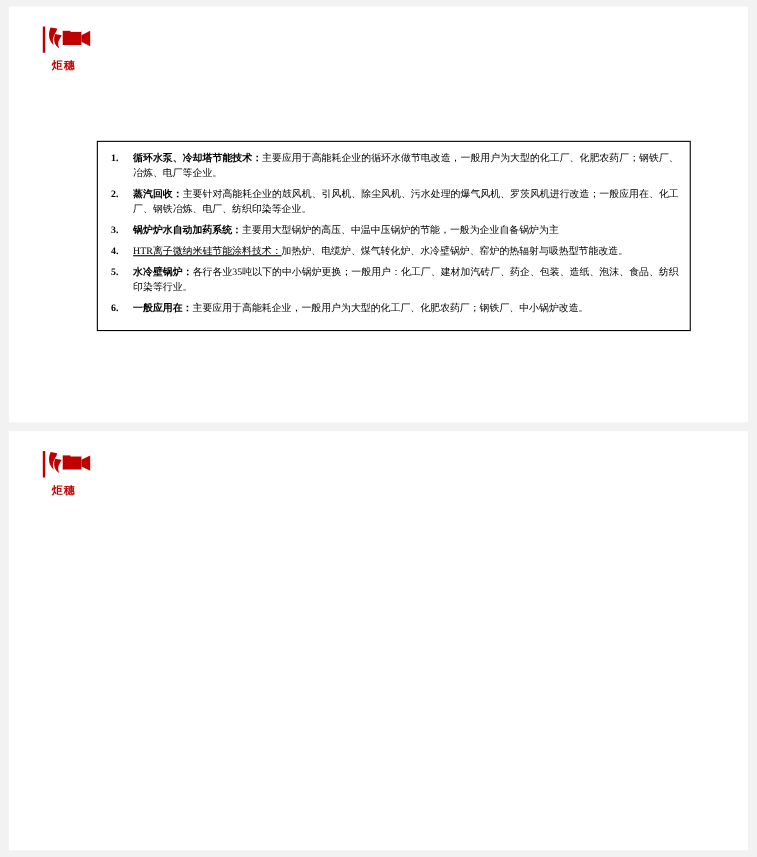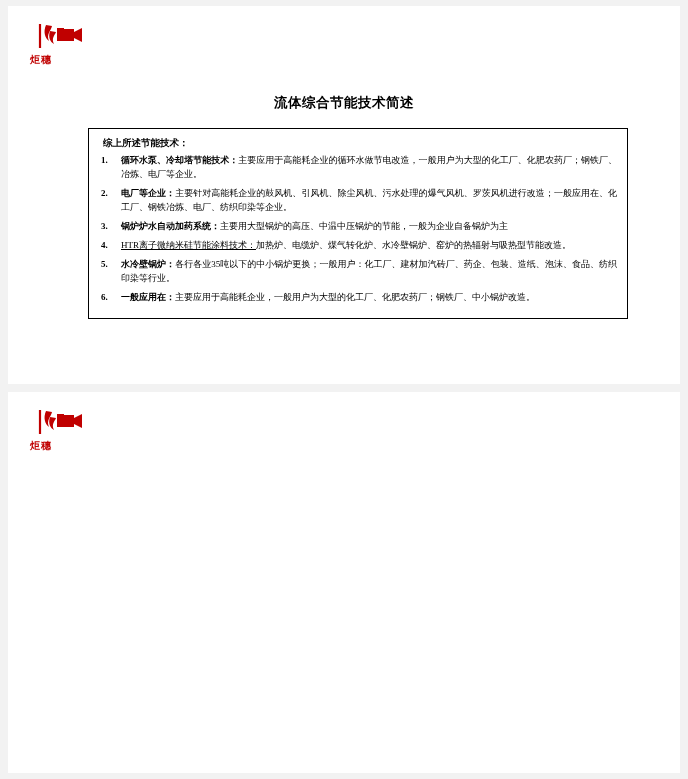--- a/index.html
+++ b/index.html
@@ -38,20 +38,21 @@
     width: 56px;
     height: 30px;
   }
   .logo-mark svg { display: block; }
   .logo-text {
     font-family: "Liberation Serif", "DejaVu Serif", serif;
     font-size: 10px;
     color: #c00000;
     font-weight: bold;
     letter-spacing: 1px;
+    text-align: center;
     width: 56px;
     margin-top: 1px;
   }
 
   .slide-title {
     position: absolute;
     width: 100%;
     text-align: center;
     font-weight: bold;
     color: #000000;
@@ -124,30 +125,28 @@
           <path d="M20 9 C 18 15, 20 20, 24 22 C 21 16, 25 13, 26 10 Z" fill="#c00000"></path>
           <rect x="27" y="6" width="17" height="13" fill="#c00000"></rect>
           <rect x="34" y="2" width="10" height="5" fill="#ffffff"></rect>
           <path d="M44 10 L52 6 L52 20 L44 16 Z" fill="#c00000"></path>
           <path d="M27 19 L44 19 L44 23 L27 23 Z" fill="#ffffff"></path>
         </svg>
       </div>
       <div class="logo-text">炬穗</div>
     </div>
 
-    <div class="slide-title">流体综合节能技术简述</div>
 
     <div class="content-box">
-      <div class="box-heading">综上所述节能技术：</div>
       <ol class="items">
         <li>
           <span class="num">1.</span><span class="lead">循环水泵、冷却塔节能技术：</span><span class="body-txt">主要应用于高能耗企业的循环水做节电改造，一般用户为大型的化工厂、化肥农药厂；钢铁厂、冶炼、电厂等企业。</span>
         </li>
         <li>
-          <span class="num">2.</span><span class="lead">电厂等企业：</span><span class="body-txt">主要针对高能耗企业的鼓风机、引风机、除尘风机、污水处理的爆气风机、罗茨风机进行改造；一般应用在、化工厂、钢铁冶炼、电厂、纺织印染等企业。</span>
+          <span class="num">2.</span><span class="lead">蒸汽回收：</span><span class="body-txt">主要针对高能耗企业的鼓风机、引风机、除尘风机、污水处理的爆气风机、罗茨风机进行改造；一般应用在、化工厂、钢铁冶炼、电厂、纺织印染等企业。</span>
         </li>
         <li>
           <span class="num">3.</span><span class="lead">锅炉炉水自动加药系统：</span><span class="body-txt">主要用大型锅炉的高压、中温中压锅炉的节能，一般为企业自备锅炉为主</span>
         </li>
         <li class="li-4">
           <span class="num">4.</span><span class="lead-plain">HTR离子微纳米硅节能涂料技术：</span><span class="body-bold">加热炉、电缆炉、煤气转化炉、水冷壁锅炉、窑炉的热辐射与吸热型节能改造。</span>
         </li>
         <li>
           <span class="num">5.</span><span class="lead">水冷壁锅炉：</span><span class="body-txt">各行各业35吨以下的中小锅炉更换；一般用户：化工厂、建材加汽砖厂、药企、包装、造纸、泡沫、食品、纺织印染等行业。</span>
         </li>

